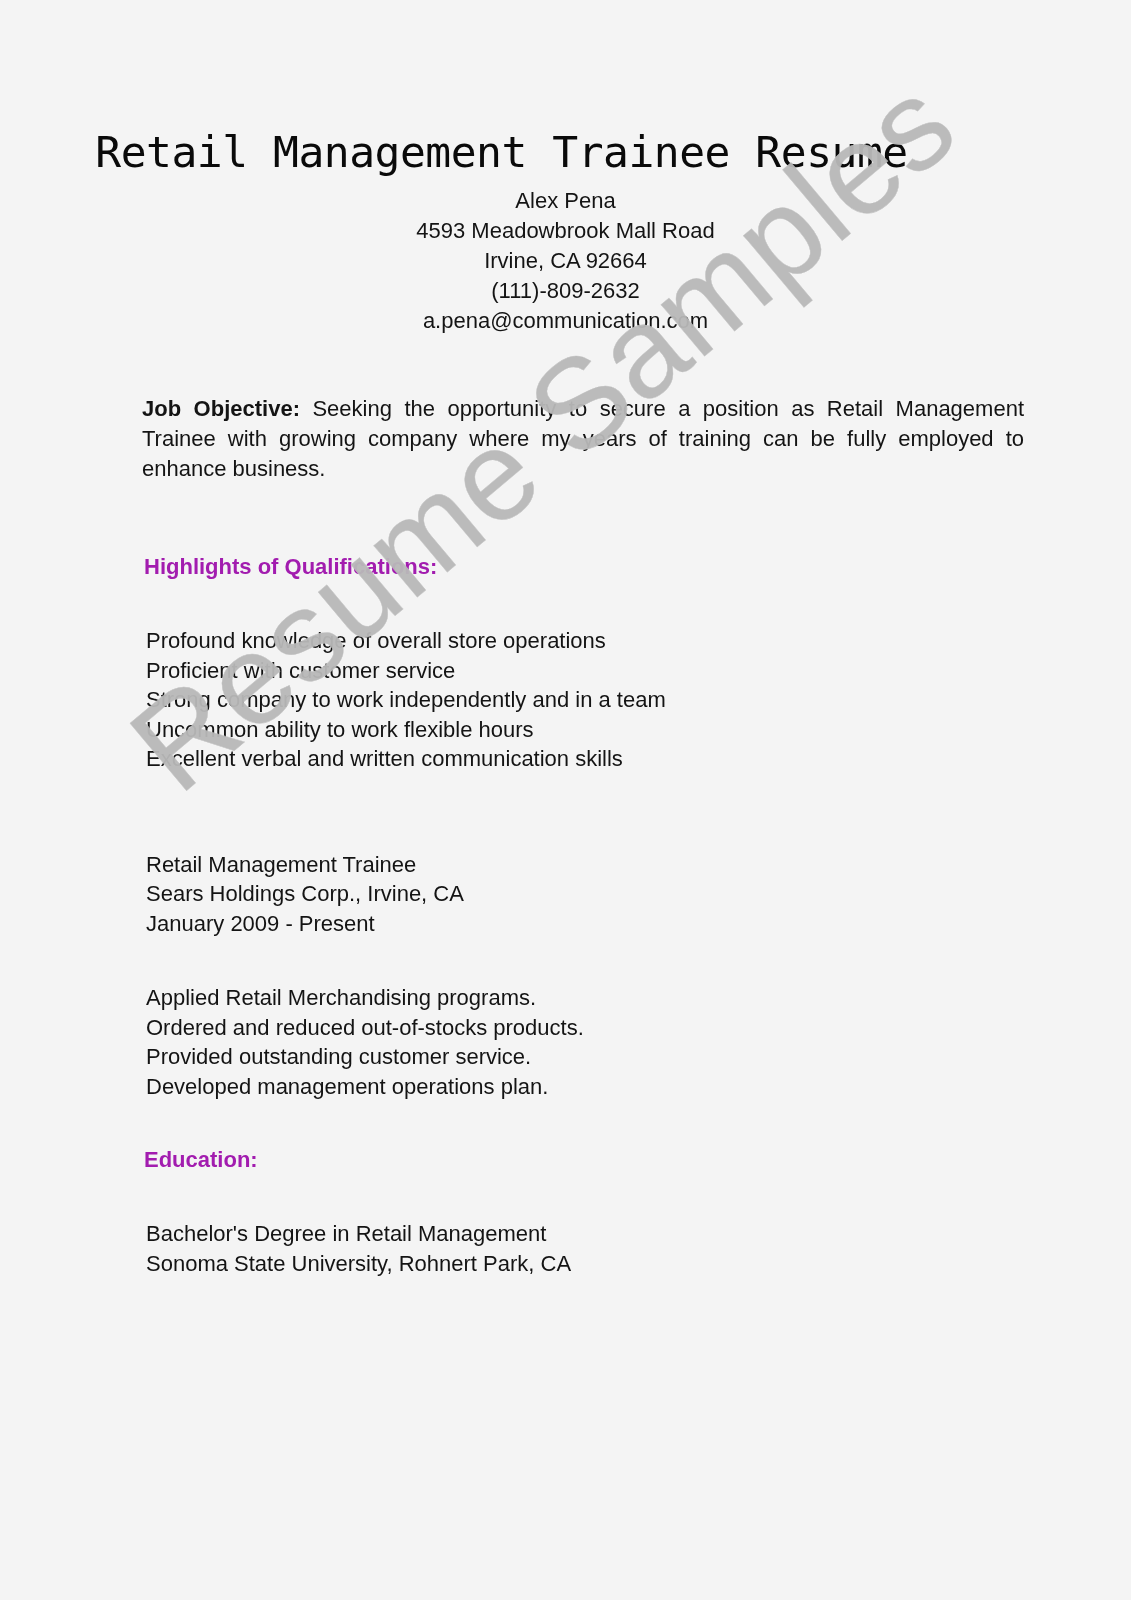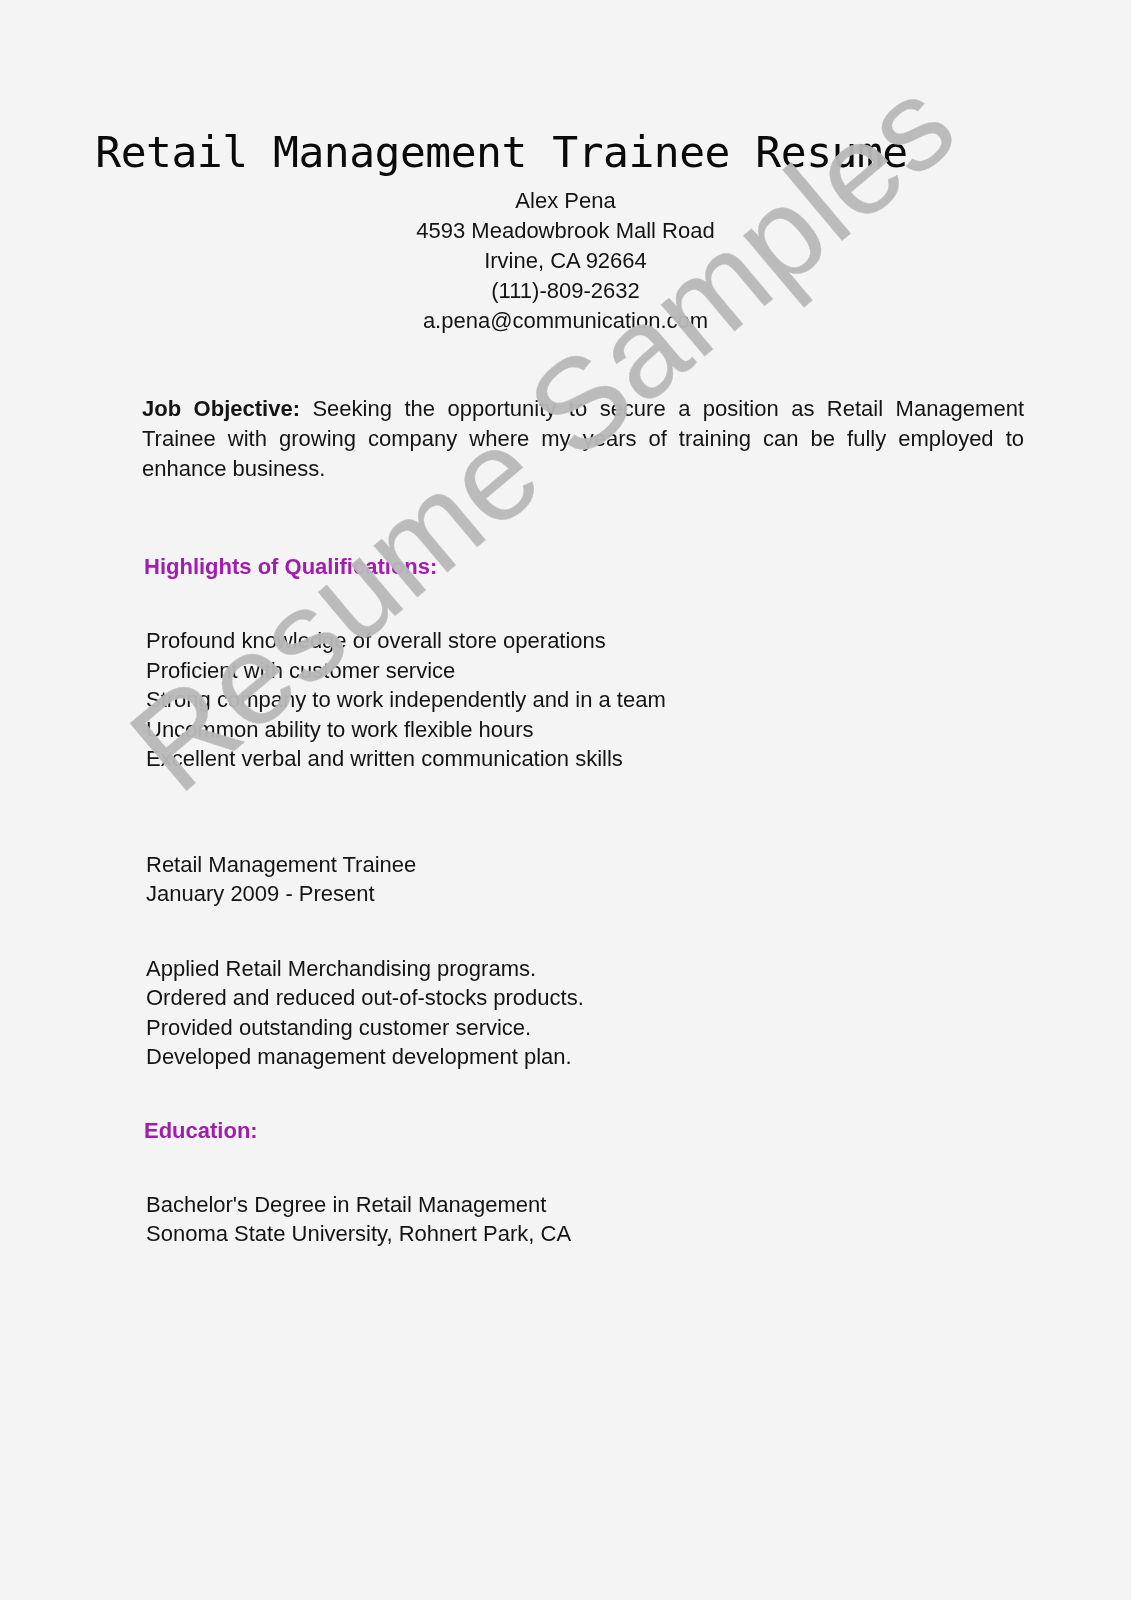--- a/index.html
+++ b/index.html
@@ -164,30 +164,31 @@
         <li>Excellent verbal and written communication skills</li>
       </ul>
 
       <div class="gap-md"></div>
 
 
       <div class="gap-md"></div>
 
       <ul class="line-list">
         <li>Retail Management Trainee</li>
+        <li>Sears Holdings Corp., Irvine, CA</li>
         <li>January 2009 - Present</li>
       </ul>
 
       <div class="gap-sm"></div>
 
       <ul class="line-list">
         <li>Applied Retail Merchandising programs.</li>
         <li>Ordered and reduced out-of-stocks products.</li>
         <li>Provided outstanding customer service.</li>
-        <li>Developed management development plan.</li>
+        <li>Developed management operations plan.</li>
       </ul>
 
       <div class="gap-md"></div>
 
       <h2 class="section-heading">Education:</h2>
 
       <div class="gap-md"></div>
 
       <ul class="line-list">
         <li>Bachelor's Degree in Retail Management</li>

